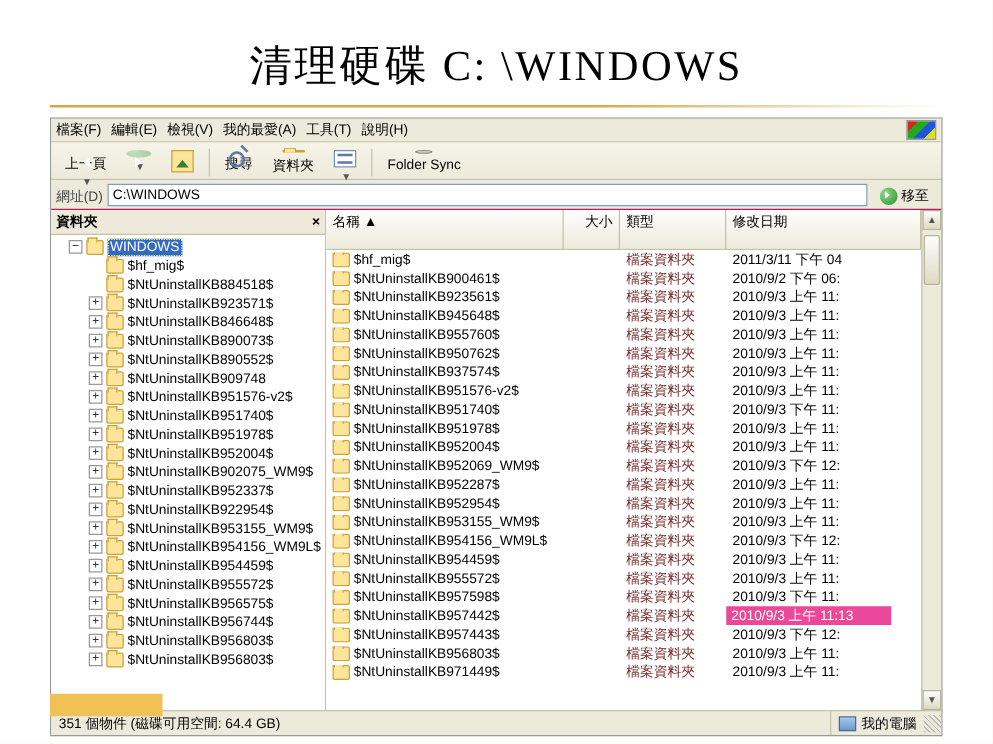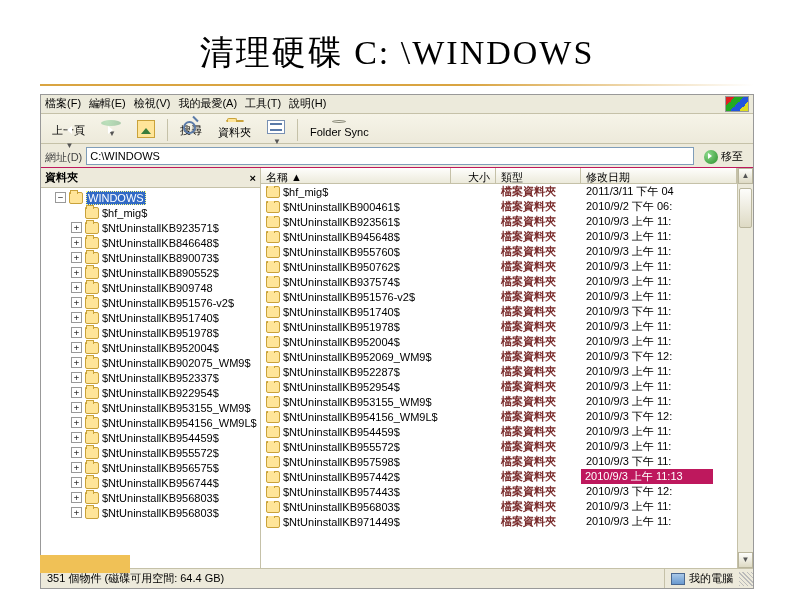--- a/index.html
+++ b/index.html
@@ -50,30 +50,30 @@
 .tree-row { display: flex; align-items: center; height: 15px; padding-left: 14px; }
 .tree-row .expander { width: 11px; height: 11px; border: 1px solid #999; font-size: 9px; line-height: 9px; text-align: center; margin-right: 3px; color: #333; font-family: monospace; }
 .tree-row .noexp { width: 11px; height: 11px; margin-right: 3px; }
 .tree-row .ticon { margin-right: 3px; flex-shrink: 0; }
 .tree-row.selected .label { background: #316ac5; color: #fff; border: 1px dotted #ff8; padding: 0 1px; }
 .ticon-folder { width: 14px; height: 12px; background: #ffe599; border: 1px solid #c9a23a; border-radius: 0 2px 2px 2px; position: relative; }
 .ticon-folder::before { content: ""; position: absolute; top: -3px; left: 0; width: 6px; height: 3px; background: #ffe599; border: 1px solid #c9a23a; border-bottom: none; }
 .tree-row.depth2 { padding-left: 30px; }
 
 .listpane { flex: 1; display: flex; flex-direction: column; background: #fff; overflow: hidden; }
-.list-header { display: flex; height: 16px; background: linear-gradient(#fefefc,#eceadb); border-bottom: 1px solid #c5c1a8; }
+.list-header { display: flex; height: 32px; background: linear-gradient(#fefefc,#eceadb); border-bottom: 1px solid #c5c1a8; }
 .list-header .col { border-right: 1px solid #c5c1a8; padding: 2px 5px; font-size: 11px; overflow: hidden; }
 .list-body { flex: 1; overflow: auto; }
 .list-row { display: flex; height: 15px; align-items: center; font-size: 11px; }
 .list-row .cell { padding: 0 5px; overflow: hidden; white-space: nowrap; }
 .c-name { width: 190px; display: flex; align-items: center; gap: 3px; }
 .c-size { width: 45px; text-align: right; }
-.c-type { width: 85px; color: #7a2c2c; font-weight: bold; }
+.c-type { width: 85px; color: #7a2c2c; }
 .c-date { width: 132px; }
-.c-date.hl { background: #be185d; color: #fff; padding: 0 4px; }
+.c-date.hl { background: #ec4899; color: #fff; padding: 0 4px; }
 
 .statusbar { height: 20px; border-top: 1px solid #c5c1a8; background: #edeadb; display: flex; align-items: center; font-size: 11px; justify-content: flex-end; }
 .statusbar .panel { border-right: 1px solid #c5c1a8; padding: 2px 6px; }
 .statusbar .panel.grow { flex: 1; }
 .statusbar .mycomp { display: flex; align-items: center; gap: 4px; padding: 2px 6px; }
 .comp-icon { width: 14px; height: 12px; background: linear-gradient(#a8c8e8,#6a9ad0); border: 1px solid #4a6890; }
 .grip { width: 14px; height: 14px; background: repeating-linear-gradient(45deg,#bbb 0 1px, transparent 1px 3px); margin-left: auto; }
 
 .scrollbar { width: 16px; background: #eceadb; border-left: 1px solid #c5c1a8; position: relative; }
 .scrollbar .thumb { position: absolute; left: 1px; right: 1px; top: 20px; height: 40px; background: linear-gradient(#fdfdfb,#dedac4); border: 1px solid #b9b59c; border-radius: 2px; }
@@ -157,20 +157,25 @@
               <span class="expander">−</span>
               <span class="ticon ticon-folder"></span>
               <span class="label">WINDOWS</span>
             </div>
             <div class="tree-row depth2">
               <span class="noexp"></span>
               <span class="ticon ticon-folder"></span>
               <span class="label">$hf_mig$</span>
             </div>
             <div class="tree-row depth2">
+              <span class="noexp"></span>
+              <span class="ticon ticon-folder"></span>
+              <span class="label">$NtUninstallKB884518$</span>
+            </div>
+            <div class="tree-row depth2">
               <span class="expander">+</span>
               <span class="ticon ticon-folder"></span>
               <span class="label">$NtUninstallKB923571$</span>
             </div>
             <div class="tree-row depth2">
               <span class="expander">+</span>
               <span class="ticon ticon-folder"></span>
               <span class="label">$NtUninstallKB846648$</span>
             </div>
             <div class="tree-row depth2">

